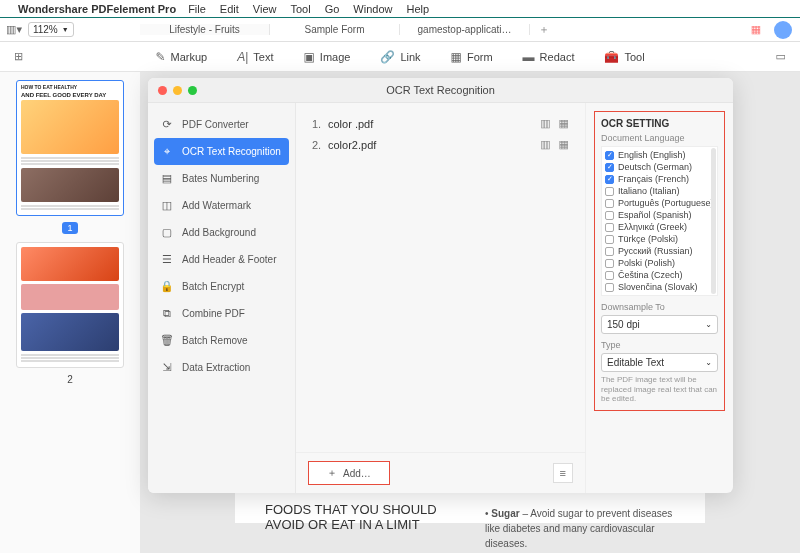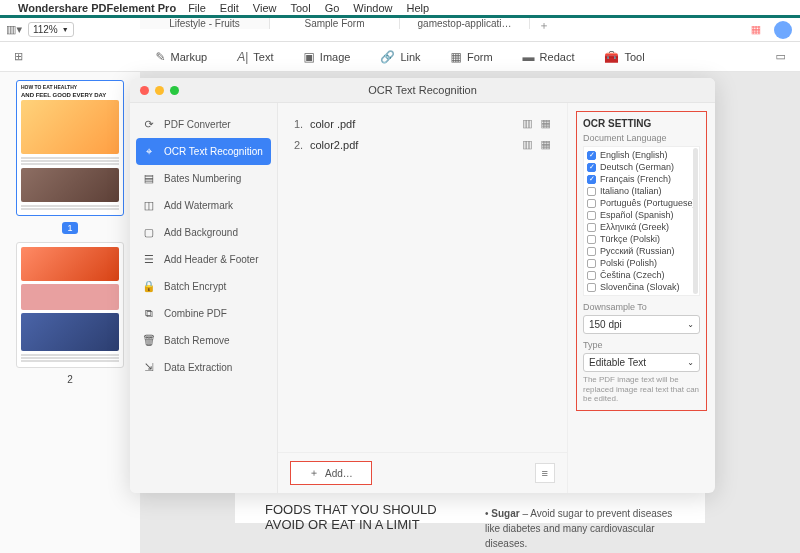--- a/index.html
+++ b/index.html
@@ -1,28 +1,28 @@
 <!DOCTYPE html>
 <html><head>
 <meta charset="utf-8">
 <style>
   * { box-sizing: border-box; margin: 0; padding: 0; font-family: -apple-system, "Helvetica Neue", Arial, sans-serif; }
   body { width: 800px; height: 553px; background: #f5f5f5; overflow: hidden; position: relative; font-size: 11px; color: #333; }
   
   
-  .menubar { height: 18px; background: #fff; display: flex; align-items: center; padding: 0 8px; border-bottom: 3px solid #0f766e; }
+  .menubar { height: 18px; background: #fff; display: flex; align-items: center; padding: 0 8px; border-bottom: 1px solid #0f766e; }
   .apple { font-size: 12px; margin-right: 10px; }
   .appname { font-weight: 600; margin-right: 12px; font-size: 11px; }
   .menubar .menuitem { margin-right: 14px; font-size: 11px; }
 
   
   .toprow { height: 24px; background: #fff; display: flex; align-items: center; border-bottom: 1px solid #e0e0e0; }
   .toprow-left { width: 140px; display: flex; align-items: center; padding: 0 6px; gap:6px; }
   .zoom-box { border:1px solid #ccc; padding:1px 4px; border-radius:3px; font-size:10px; display:flex; align-items:center; gap:4px; }
-  .tabbar { flex:1; display:flex; align-items:flex-start; height:100%; }
+  .tabbar { flex:1; display:flex; align-items:center; height:100%; }
   .doctab { flex:1; max-width:130px; border-right:1px solid #e5e5e5; display:flex; align-items:center; justify-content:center; font-size:10px; color:#555; padding:0 4px; overflow:hidden; white-space:nowrap; }
   .doctab.active { background:#fafafa; }
   .addtab { width:28px; display:flex; align-items:center; justify-content:center; color:#888; }
   .gridicon { width:28px; display:flex; align-items:center; justify-content:center; color:#f77; }
   .avatar { width:18px; height:18px; border-radius:50%; background:#6ea8ff; margin:0 8px 0 4px; }
 
   
   .toolrow { height: 30px; background:#fff; display:flex; align-items:center; border-bottom:1px solid #e5e5e5; padding:0 10px; gap:30px; justify-content:center; position:relative; }
   .toolrow .titem { display:flex; align-items:center; gap:5px; font-size:11px; color:#444; }
   .toolrow .ticon { font-size:12px; color:#666; }
@@ -42,21 +42,21 @@
   .pagenum2 { text-align:center; font-size:10px; color:#444; }
   .thumb-title { font-size:5px; font-weight:700; line-height:1; margin-bottom:2px; color:#222; }
 
   
   .docbg { position:absolute; left:140px; right:0; top:72px; bottom:0; background:#e8e8e8; padding:30px 40px; }
   .page-content { background:#fff; margin:0 auto; width:470px; height:100%; padding:20px 30px; }
   .page-h { font-weight:400; font-size:13px; margin-top:380px; }
   .page-sub { font-size:10px; color:#555; margin-top:4px; line-height:1.5; }
 
   
-  .modal { position:absolute; left:130px; top:78px; width:585px; height:415px; background:#f7f7f7; border-radius:6px; box-shadow:0 4px 24px rgba(0,0,0,0.15); display:flex; flex-direction:column; overflow:hidden; }
+  .modal { position:absolute; left:148px; top:78px; width:585px; height:415px; background:#f7f7f7; border-radius:6px; box-shadow:0 4px 24px rgba(0,0,0,0.15); display:flex; flex-direction:column; overflow:hidden; }
   .modal-traffic { position:absolute; left:10px; top:8px; display:flex; gap:6px; }
   .tdot { width:9px; height:9px; border-radius:50%; }
   .tred{background:#ff5f57;} .tyel{background:#febc2e;} .tgrn{background:#28c840;}
   .modal-title { text-align:center; padding:6px 0; font-size:11px; color:#444; background:#f0f0f0; border-bottom:1px solid #e5e5e5; }
   .modal-body { flex:1; display:flex; overflow:hidden; }
   
   .mside { width:148px; background:#f5f5f5; border-right:1px solid #e8e8e8; padding:8px 0; }
   .msitem { display:flex; align-items:center; gap:8px; padding:7px 12px; font-size:10px; color:#555; }
   .msitem.sel { background:#3b82f6; color:#fff; border-radius:4px; margin:0 6px; padding:7px 6px; }
   .msicon { width:14px; text-align:center; font-size:11px; }

